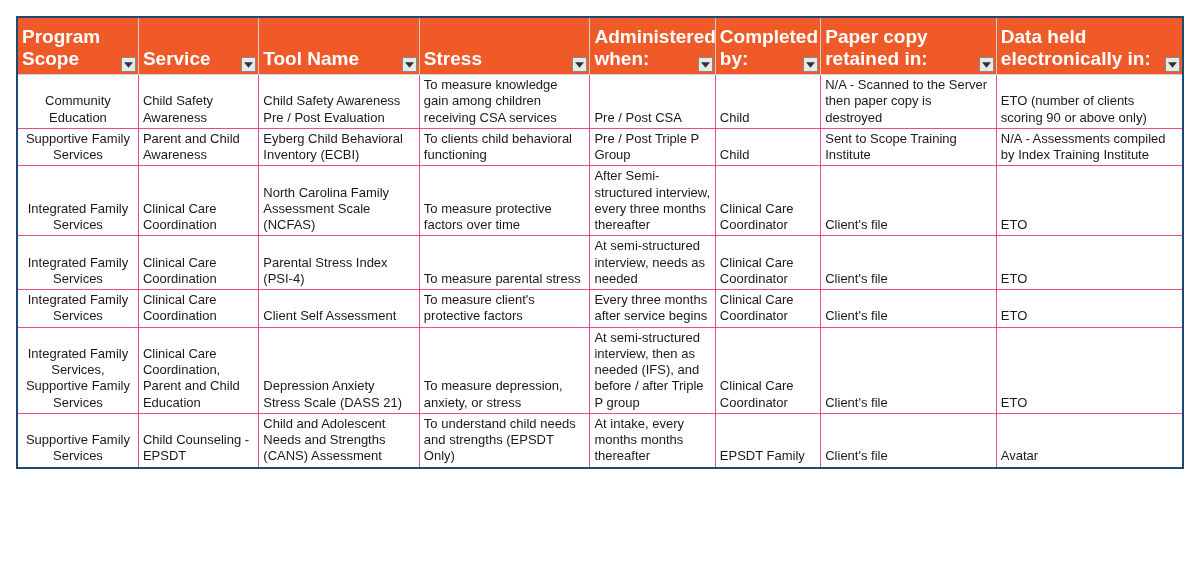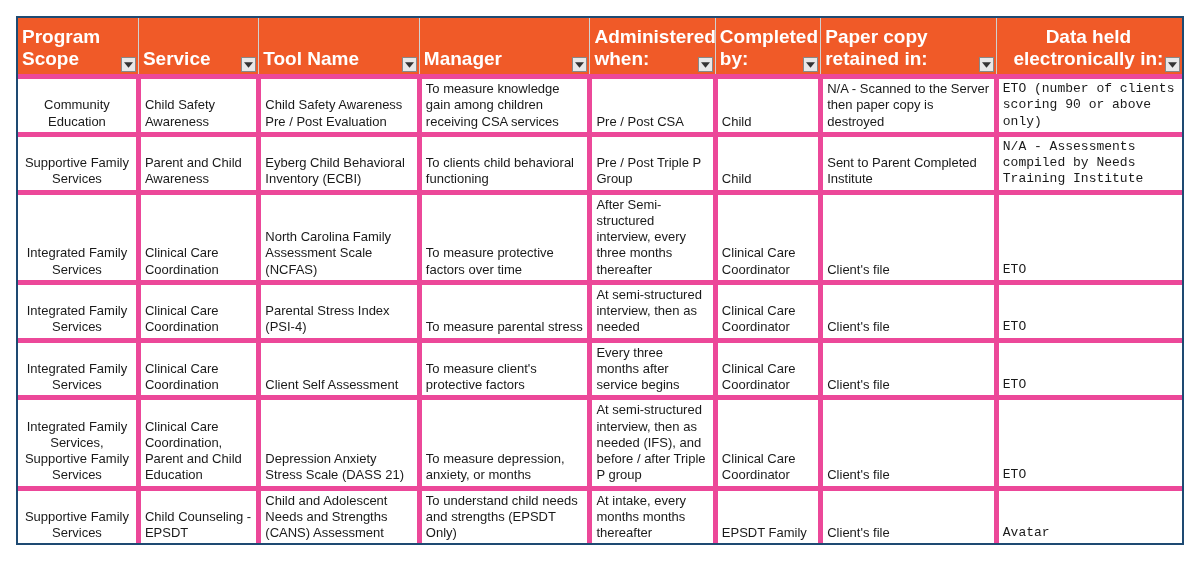--- a/index.html
+++ b/index.html
@@ -27,47 +27,47 @@
       font-weight: bold;
       text-align: left;
       padding: 8px 6px 4px 4px;
       border: 1px solid #d0d0d0;
       border-top: none;
       vertical-align: bottom;
       position: relative;
       font-size: 19px;
     }
     thead th:first-child { border-left: none; margin-left: 41px; }
-    thead th:last-child { border-right: none; text-align: center; }
+    thead th:last-child { border-right: none; }
     .filter-btn {
       position: absolute;
       right: 2px;
       bottom: 2px;
       width: 15px;
       height: 15px;
       background: #e8e8e8;
       border: 1px solid #888;
       display: flex;
       align-items: center;
       justify-content: center;
       cursor: pointer;
     }
     .filter-btn svg {
       width: 9px;
       height: 6px;
       fill: #333;
     }
     tbody td {
-      border: 5px solid #ec4899;
+      border: 1px solid #ec4899;
       padding: 2px 4px;
       vertical-align: bottom;
       line-height: 1.25;
     }
     tbody td:first-child { border-left: none; text-align: center; }
-    tbody td:last-child { border-right: none; font-family: Liberation Mono, monospace; }
+    tbody td:last-child { border-right: none; }
     tbody tr:last-child td { border-bottom: none; }
     col.c1 { width: 120px; }
     col.c2 { width: 120px; }
     col.c3 { width: 160px; }
     col.c4 { width: 170px; }
     col.c5 { width: 125px; }
     col.c6 { width: 105px; }
     col.c7 { width: 175px; }
     col.c8 { width: 185px; }
   </style>
@@ -106,21 +106,21 @@
         </th>
         <th>
           <span>Tool Name</span>
           <span class="filter-btn">
             <svg viewBox="0 0 10 6">
                 <path d="M0 0 L10 0 L5 6 Z"></path>
               </svg>
           </span>
         </th>
         <th>
-          <span>Manager</span>
+          <span>Stress</span>
           <span class="filter-btn">
             <svg viewBox="0 0 10 6">
                 <path d="M0 0 L10 0 L5 6 Z"></path>
               </svg>
           </span>
         </th>
         <th>
           <span>Administered when:</span>
           <span class="filter-btn">
             <svg viewBox="0 0 10 6">
@@ -166,58 +166,58 @@
           <td>N/A - Scanned to the Server then paper copy is destroyed</td>
           <td>ETO (number of clients scoring 90 or above only)</td>
         </tr>
         <tr>
           <td>Supportive Family Services</td>
           <td>Parent and Child Awareness</td>
           <td>Eyberg Child Behavioral Inventory (ECBI)</td>
           <td>To clients child behavioral functioning</td>
           <td>Pre / Post Triple P Group</td>
           <td>Child</td>
-          <td>Sent to Parent Completed Institute</td>
-          <td>N/A - Assessments compiled by Needs Training Institute</td>
+          <td>Sent to Scope Training Institute</td>
+          <td>N/A - Assessments compiled by Index Training Institute</td>
         </tr>
         <tr>
           <td>Integrated Family Services</td>
           <td>Clinical Care Coordination</td>
           <td>North Carolina Family Assessment Scale (NCFAS)</td>
           <td>To measure protective factors over time</td>
           <td>After Semi-structured interview, every three months thereafter</td>
           <td>Clinical Care Coordinator</td>
           <td>Client's file</td>
           <td>ETO</td>
         </tr>
         <tr>
           <td>Integrated Family Services</td>
           <td>Clinical Care Coordination</td>
           <td>Parental Stress Index (PSI-4)</td>
           <td>To measure parental stress</td>
-          <td>At semi-structured interview, then as needed</td>
+          <td>At semi-structured interview, needs as needed</td>
           <td>Clinical Care Coordinator</td>
           <td>Client's file</td>
           <td>ETO</td>
         </tr>
         <tr>
           <td>Integrated Family Services</td>
           <td>Clinical Care Coordination</td>
           <td>Client Self Assessment</td>
           <td>To measure client's protective factors</td>
           <td>Every three months after service begins</td>
           <td>Clinical Care Coordinator</td>
           <td>Client's file</td>
           <td>ETO</td>
         </tr>
         <tr>
           <td>Integrated Family Services, Supportive Family Services</td>
           <td>Clinical Care Coordination, Parent and Child Education</td>
           <td>Depression Anxiety Stress Scale (DASS 21)</td>
-          <td>To measure depression, anxiety, or months</td>
+          <td>To measure depression, anxiety, or stress</td>
           <td>At semi-structured interview, then as needed (IFS), and before / after Triple P group</td>
           <td>Clinical Care Coordinator</td>
           <td>Client's file</td>
           <td>ETO</td>
         </tr>
         <tr>
           <td>Supportive Family Services</td>
           <td>Child Counseling - EPSDT</td>
           <td>Child and Adolescent Needs and Strengths (CANS) Assessment</td>
           <td>To understand child needs and strengths (EPSDT Only)</td>

